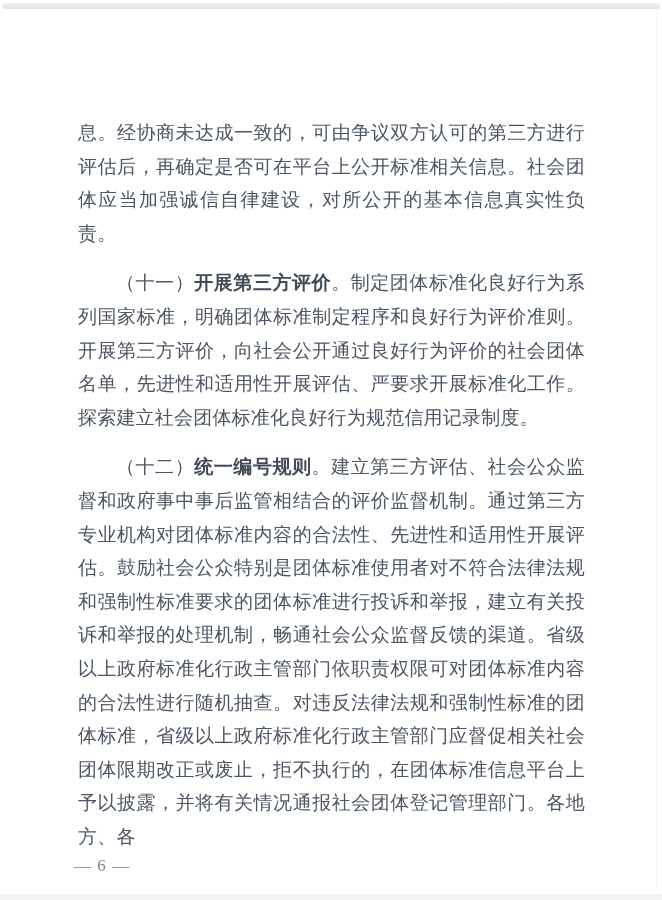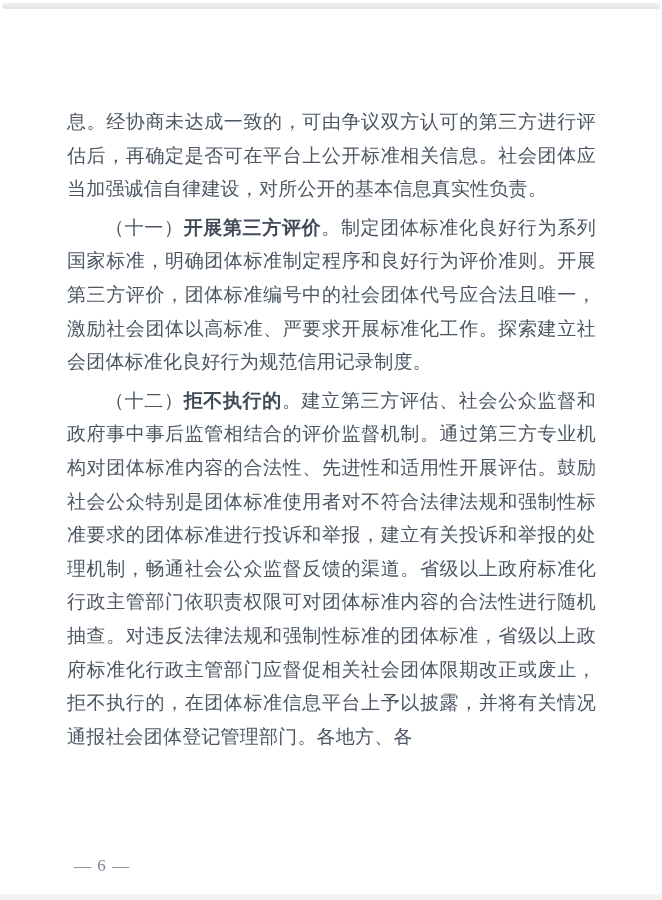--- a/index.html
+++ b/index.html
@@ -42,21 +42,21 @@
     width: 1px;
     background: rgba(0,0,0,0.03);
   }
   .page-content {
     position: absolute;
     left: 62px;
     top: 100px;
     width: 539px;
   }
   .para {
-    margin: 5px;
+    margin: 16px;
     padding: 0;
     font-size: 19px;
     line-height: 33.6px;
     color: #4c5663;
     text-align: justify;
     letter-spacing: 0.2px;
   }
   .para.indent {
     text-indent: 2em;
   }
@@ -77,21 +77,21 @@
 <body>
 
 <div class="edge-strip-top"></div>
 <div class="scan-line-right"></div>
 
 <div class="page-content">
 
   <p class="para"><span>息。经协商未达成一致的，可由争议双方认可的第三方进行评估后，再确定是否可在平台上公开标准相关信息。社会团体应当加强诚信自律建设，对所公开的基本信息真实性负责。</span></p>
 
 
-  <p class="para indent"><span>（十一）</span><span class="b">开展第三方评价</span><span>。</span><span>制定团体标准化良好行为系列国家标准，明确团体标准制定程序和良好行为评价准则。开展第三方评价，团体标准编号中的社会团体代号应合法且唯一，激励社会团体以高标准、严要求开展标准化工作。探索建立社会团体标准化良好行为规范信用记录制度。</span></p>
+  <p class="para indent"><span>（十一）</span><span class="b">开展第三方评价</span><span>。</span><span>制定团体标准化良好行为系列国家标准，明确团体标准制定程序和良好行为评价准则。开展第三方评价，向社会公开通过良好行为评价的社会团体名单，先进性和适用性开展评估、严要求开展标准化工作。探索建立社会团体标准化良好行为规范信用记录制度。</span></p>
 
-  <p class="para indent"><span>（十二）</span><span class="b">拒不执行的</span><span>。</span><span>建立第三方评估、社会公众监督和政府事中事后监管相结合的评价监督机制。通过第三方专业机构对团体标准内容的合法性、先进性和适用性开展评估。鼓励社会公众特别是团体标准使用者对不符合法律法规和强制性标准要求的团体标准进行投诉和举报，建立有关投诉和举报的处理机制，畅通社会公众监督反馈的渠道。省级以上政府标准化行政主管部门依职责权限可对团体标准内容的合法性进行随机抽查。对违反法律法规和强制性标准的团体标准，省级以上政府标准化行政主管部门应督促相关社会团体限期改正或废止，拒不执行的，在团体标准信息平台上予以披露，并将有关情况通报社会团体登记管理部门。各地方、各</span></p>
+  <p class="para indent"><span>（十二）</span><span class="b">统一编号规则</span><span>。</span><span>建立第三方评估、社会公众监督和政府事中事后监管相结合的评价监督机制。通过第三方专业机构对团体标准内容的合法性、先进性和适用性开展评估。鼓励社会公众特别是团体标准使用者对不符合法律法规和强制性标准要求的团体标准进行投诉和举报，建立有关投诉和举报的处理机制，畅通社会公众监督反馈的渠道。省级以上政府标准化行政主管部门依职责权限可对团体标准内容的合法性进行随机抽查。对违反法律法规和强制性标准的团体标准，省级以上政府标准化行政主管部门应督促相关社会团体限期改正或废止，拒不执行的，在团体标准信息平台上予以披露，并将有关情况通报社会团体登记管理部门。各地方、各</span></p>
 
 </div>
 
 <div class="page-number">— 6 —</div>
 
 <div class="edge-strip-bottom"></div>
 
 </body></html>

